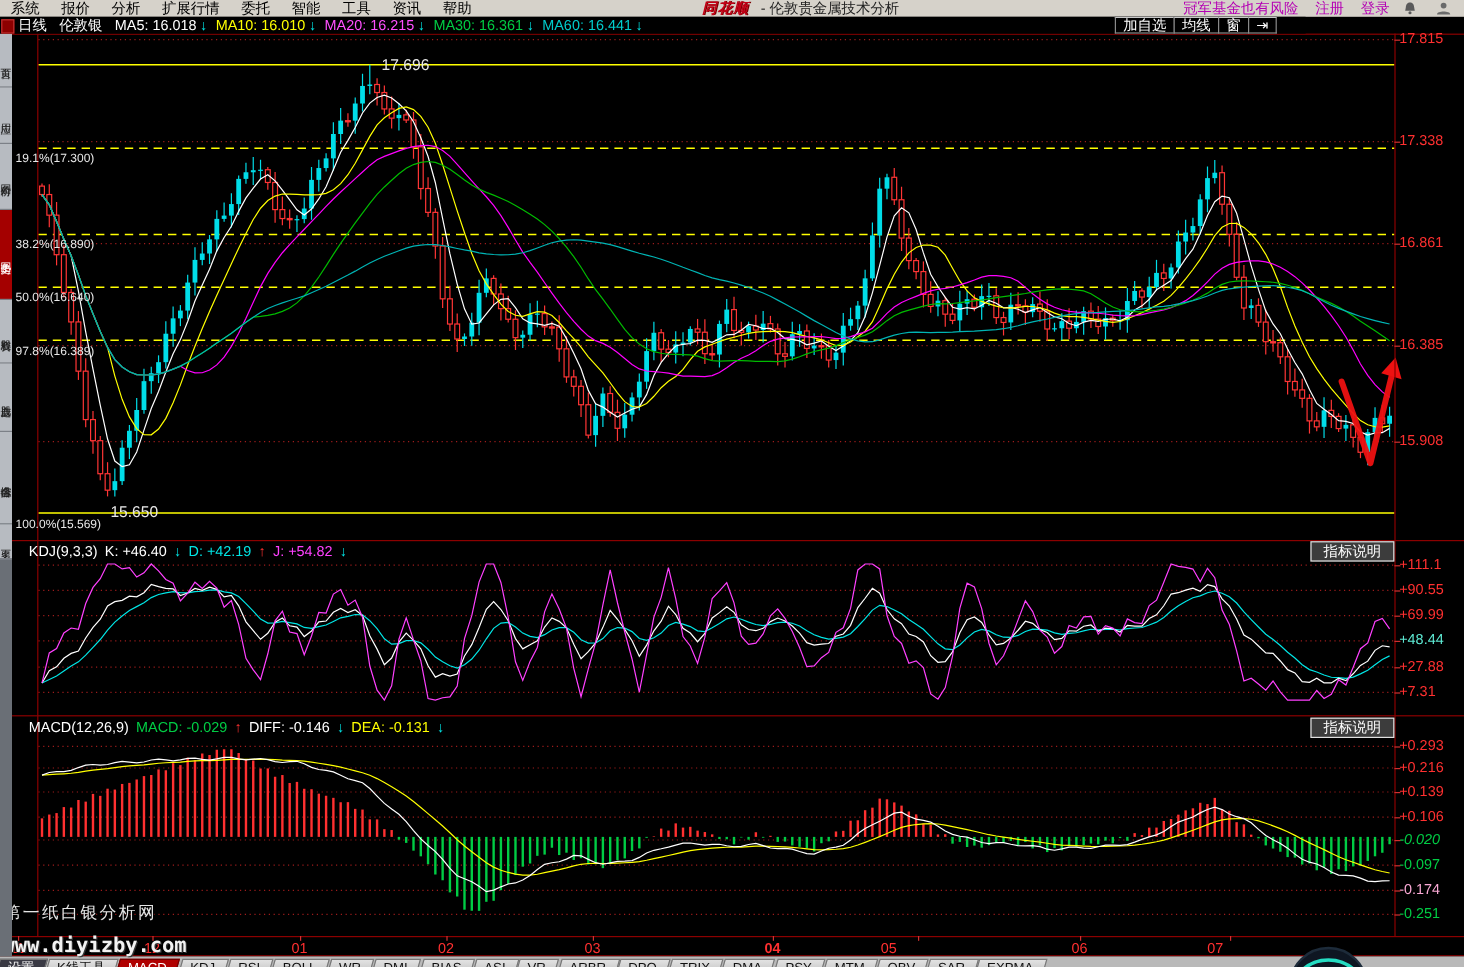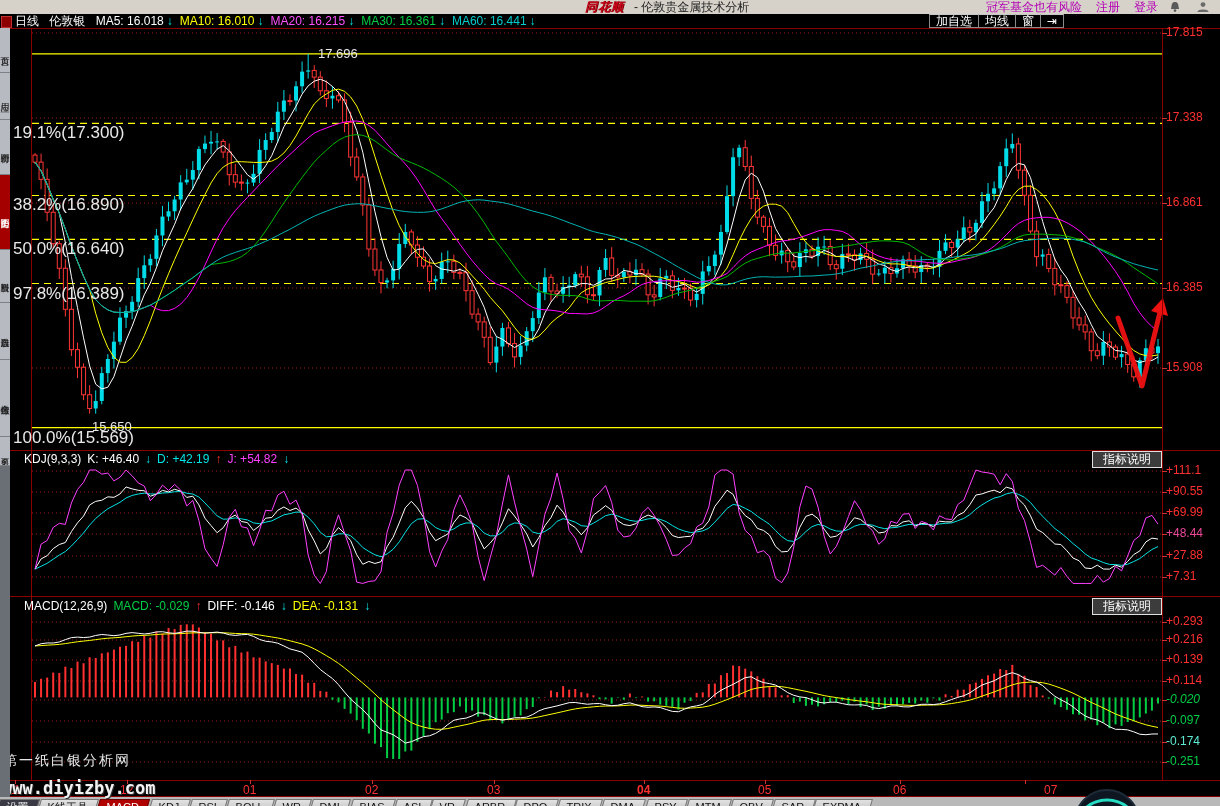--- a/index.html
+++ b/index.html
@@ -27,21 +27,21 @@
            padding:0 6px;margin-left:-1px;height:12px;line-height:12px;font-size:12px;background:#000;}
   
   #sidebar{position:absolute;left:0;top:28px;width:10px;height:769px;background:#6a6f76;z-index:25;}
   .side-item{width:10px;overflow:hidden;background:#b7bbc1;border-bottom:1px solid #7c8087;color:#1d1d1d;
              writing-mode:vertical-rl;text-orientation:upright;font-size:9px;line-height:10px;text-align:center;}
   .side-item.sel{background:#a40000;color:#fff;}
   
   .vline{position:absolute;width:1px;background:#8c0000;z-index:8;}
   .hline{position:absolute;height:1px;background:#8c0000;z-index:8;}
   svg.panel{position:absolute;left:10px;z-index:5;}
-  .fib-label{position:absolute;color:#e8e8e8;font-size:17px;line-height:15px;z-index:12;white-space:nowrap;}
+  .fib-label{position:absolute;color:#e8e8e8;font-size:10px;line-height:15px;z-index:12;white-space:nowrap;}
   .annot{position:absolute;color:#e8e8e8;font-size:13px;z-index:11;white-space:nowrap;}
   .axis-label{position:absolute;left:1166px;width:52px;font-size:12px;line-height:13px;z-index:10;white-space:nowrap;}
   .axis-tick{position:absolute;left:1162px;width:5px;height:1px;background:#d03030;z-index:10;}
   .panel-header{position:absolute;left:10px;width:1080px;height:16px;font-size:12px;line-height:16px;
                 color:#fff;white-space:nowrap;z-index:12;padding-left:14px;}
   .panel-header span{margin-right:6px;}
   .note-btn{position:absolute;left:1092px;width:68px;height:15px;border:1px solid #e0e0e0;background:#3c3c3c;
             color:#fff;font-size:12px;line-height:15px;text-align:center;z-index:13;}
   .month-label{position:absolute;top:783px;color:#ff3030;font-size:12px;z-index:9;}
   .month-tick{position:absolute;top:780px;width:1px;height:4px;background:#d03030;z-index:9;}
@@ -61,20 +61,21 @@
        font-family:"DejaVu Sans Mono","Liberation Mono",monospace;text-shadow:1px 1px 0 #333;}
   
   #floatball{position:absolute;left:1072px;top:787px;width:70px;height:70px;z-index:40;}
 </style>
 </head>
 <body>
 
 <div id="app">
 
   <div id="titlebar">
+    <span id="menubar"><span class="menu-item">系统</span><span class="menu-item">报价</span><span class="menu-item">分析</span><span class="menu-item">扩展行情</span><span class="menu-item">委托</span><span class="menu-item">智能</span><span class="menu-item">工具</span><span class="menu-item">资讯</span><span class="menu-item">帮助</span></span>
     <span id="logo">同花顺</span>
     <span id="wintitle">- 伦敦贵金属技术分析</span>
     <span id="tblinks"><span class="tb-link">冠军基金也有风险</span><span class="tb-link">注册</span><span class="tb-link">登录</span></span>
     <svg class="tb-ico" style="right:38px" viewBox="0 0 14 12">
       <path d="M7 1 C4.4 1 3.6 3.2 3.5 5.2 L3 8 L11 8 L10.5 5.2 C10.4 3.2 9.6 1 7 1 Z" fill="#5a5a5a"></path>
       <circle cx="7" cy="9.6" r="1.3" fill="#5a5a5a"></circle>
     </svg>
     <svg class="tb-ico" style="right:10px" viewBox="0 0 14 12">
       <circle cx="7" cy="3.6" r="2.4" fill="#6a6a6a"></circle>
       <path d="M1.5 11 C1.5 7.8 12.5 7.8 12.5 11 Z" fill="#6a6a6a"></path>
@@ -741,61 +742,61 @@
       <div class="axis-label" style="top: 281px; color: rgb(255, 48, 48);">16.385</div>
       <div class="axis-tick" style="top: 288px;"></div>
       <div class="axis-label" style="top: 361px; color: rgb(255, 48, 48);">15.908</div>
       <div class="axis-tick" style="top: 368px;"></div>
       <div class="axis-label" style="top: 464px; color: rgb(255, 48, 48);">+111.1</div>
       <div class="axis-tick" style="top: 471px;"></div>
       <div class="axis-label" style="top: 485px; color: rgb(255, 48, 48);">+90.55</div>
       <div class="axis-tick" style="top: 492px;"></div>
       <div class="axis-label" style="top: 506px; color: rgb(255, 48, 48);">+69.99</div>
       <div class="axis-tick" style="top: 513px;"></div>
-      <div class="axis-label" style="top: 527px; color: #ec4899;">+48.44</div>
+      <div class="axis-label" style="top: 527px; color: #5eead4;">+48.44</div>
       <div class="axis-tick" style="top: 534px;"></div>
       <div class="axis-label" style="top: 549px; color: rgb(255, 48, 48);">+27.88</div>
       <div class="axis-tick" style="top: 556px;"></div>
       <div class="axis-label" style="top: 570px; color: rgb(255, 48, 48);">+7.31</div>
       <div class="axis-tick" style="top: 577px;"></div>
       <div class="axis-label" style="top: 615px; color: rgb(255, 48, 48);">+0.293</div>
       <div class="axis-tick" style="top: 622px;"></div>
       <div class="axis-label" style="top: 633px; color: rgb(255, 48, 48);">+0.216</div>
       <div class="axis-tick" style="top: 640px;"></div>
       <div class="axis-label" style="top: 653px; color: rgb(255, 48, 48);">+0.139</div>
       <div class="axis-tick" style="top: 660px;"></div>
-      <div class="axis-label" style="top: 674px; color: rgb(255, 48, 48);">+0.114</div>
+      <div class="axis-label" style="top: 674px; color: rgb(255, 48, 48);">+0.106</div>
       <div class="axis-tick" style="top: 681px;"></div>
       <div class="axis-label" style="top: 693px; color: rgb(0, 204, 68); font-style: italic;">-0.020</div>
       <div class="axis-tick" style="top: 700px;"></div>
       <div class="axis-label" style="top: 714px; color: rgb(0, 204, 68);">-0.097</div>
       <div class="axis-tick" style="top: 721px;"></div>
-      <div class="axis-label" style="top: 735px; color: #5eead4;">-0.174</div>
+      <div class="axis-label" style="top: 735px; color: #f9a8d4;">-0.174</div>
       <div class="axis-tick" style="top: 742px;"></div>
       <div class="axis-label" style="top: 755px; color: rgb(0, 204, 68);">-0.251</div>
       <div class="axis-tick" style="top: 762px;"></div>
     </div>
   <div id="monthAxis">
       <div class="month-label" style="left: 8px;">11</div>
       <div class="month-tick" style="left: 15px;"></div>
       <div class="month-label" style="left: 120px;">12</div>
       <div class="month-tick" style="left: 127px;"></div>
       <div class="month-label" style="left: 243px;">01</div>
       <div class="month-tick" style="left: 250px;"></div>
       <div class="month-label" style="left: 365px;">02</div>
       <div class="month-tick" style="left: 372px;"></div>
       <div class="month-label" style="left: 487px;">03</div>
       <div class="month-tick" style="left: 494px;"></div>
       <div class="month-label" style="left: 637px; font-weight: bold;">04</div>
       <div class="month-tick" style="left: 644px;"></div>
-      <div class="month-label" style="left: 758px;">05</div>
+      <div class="month-label" style="left: 734px;">05</div>
       <div class="month-tick" style="left: 765px;"></div>
       <div class="month-label" style="left: 893px;">06</div>
       <div class="month-tick" style="left: 900px;"></div>
-      <div class="month-label" style="left: 1044px;">07</div>
+      <div class="month-label" style="left: 1006px;">07</div>
       <div class="month-tick" style="left: 1025px;"></div>
     </div>
 
   <div id="tabbar"><span class="btab first"><span>设置</span></span><span class="btab"><span>K线工具</span></span><span class="btab sel"><span>MACD</span></span><span class="btab"><span>KDJ</span></span><span class="btab"><span>RSI</span></span><span class="btab"><span>BOLL</span></span><span class="btab"><span>WR</span></span><span class="btab"><span>DMI</span></span><span class="btab"><span>BIAS</span></span><span class="btab"><span>ASI</span></span><span class="btab"><span>VR</span></span><span class="btab"><span>ARBR</span></span><span class="btab"><span>DPO</span></span><span class="btab"><span>TRIX</span></span><span class="btab"><span>DMA</span></span><span class="btab"><span>PSY</span></span><span class="btab"><span>MTM</span></span><span class="btab"><span>OBV</span></span><span class="btab"><span>SAR</span></span><span class="btab"><span>EXPMA</span></span></div>
 
   <div id="wm1">第一纸白银分析网</div>
   <div id="wm2">www.diyizby.com</div>
 
   <svg id="floatball" viewBox="0 0 70 70">
     <circle cx="35" cy="35" r="32" fill="#0e1622" stroke="#1d2b3a" stroke-width="2"></circle>

